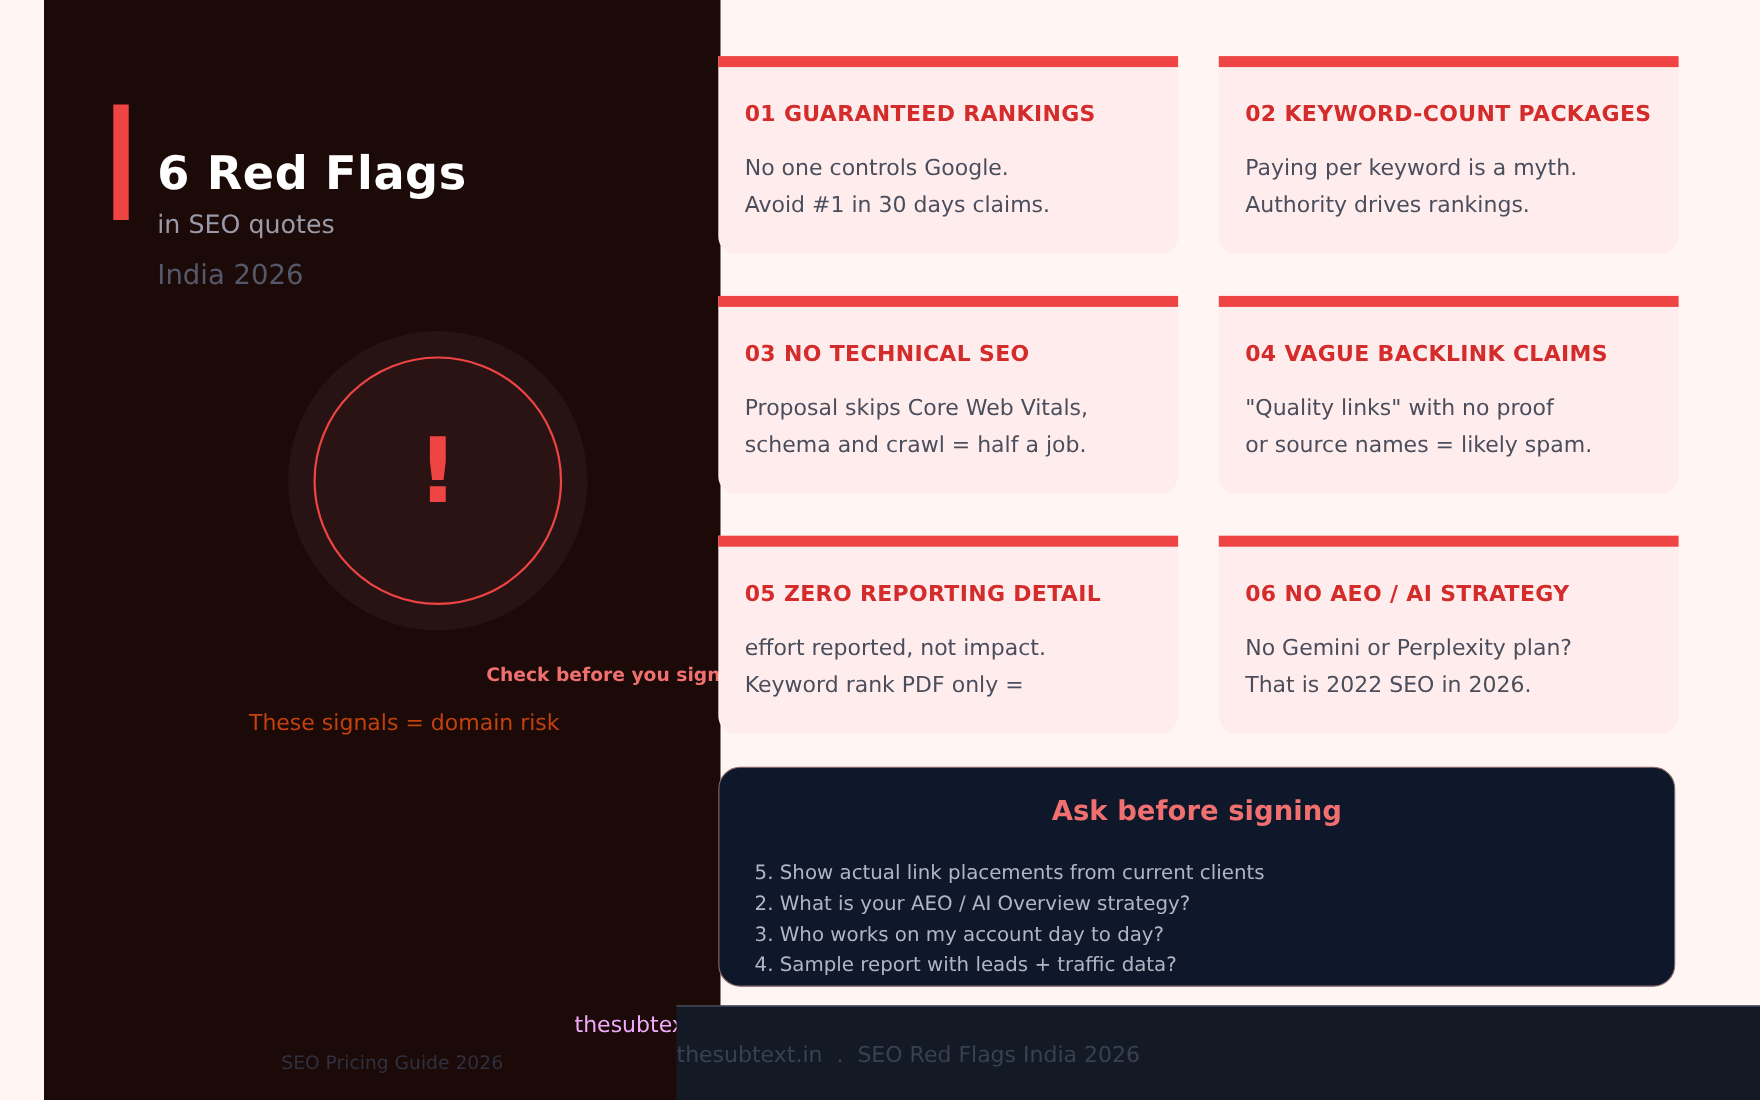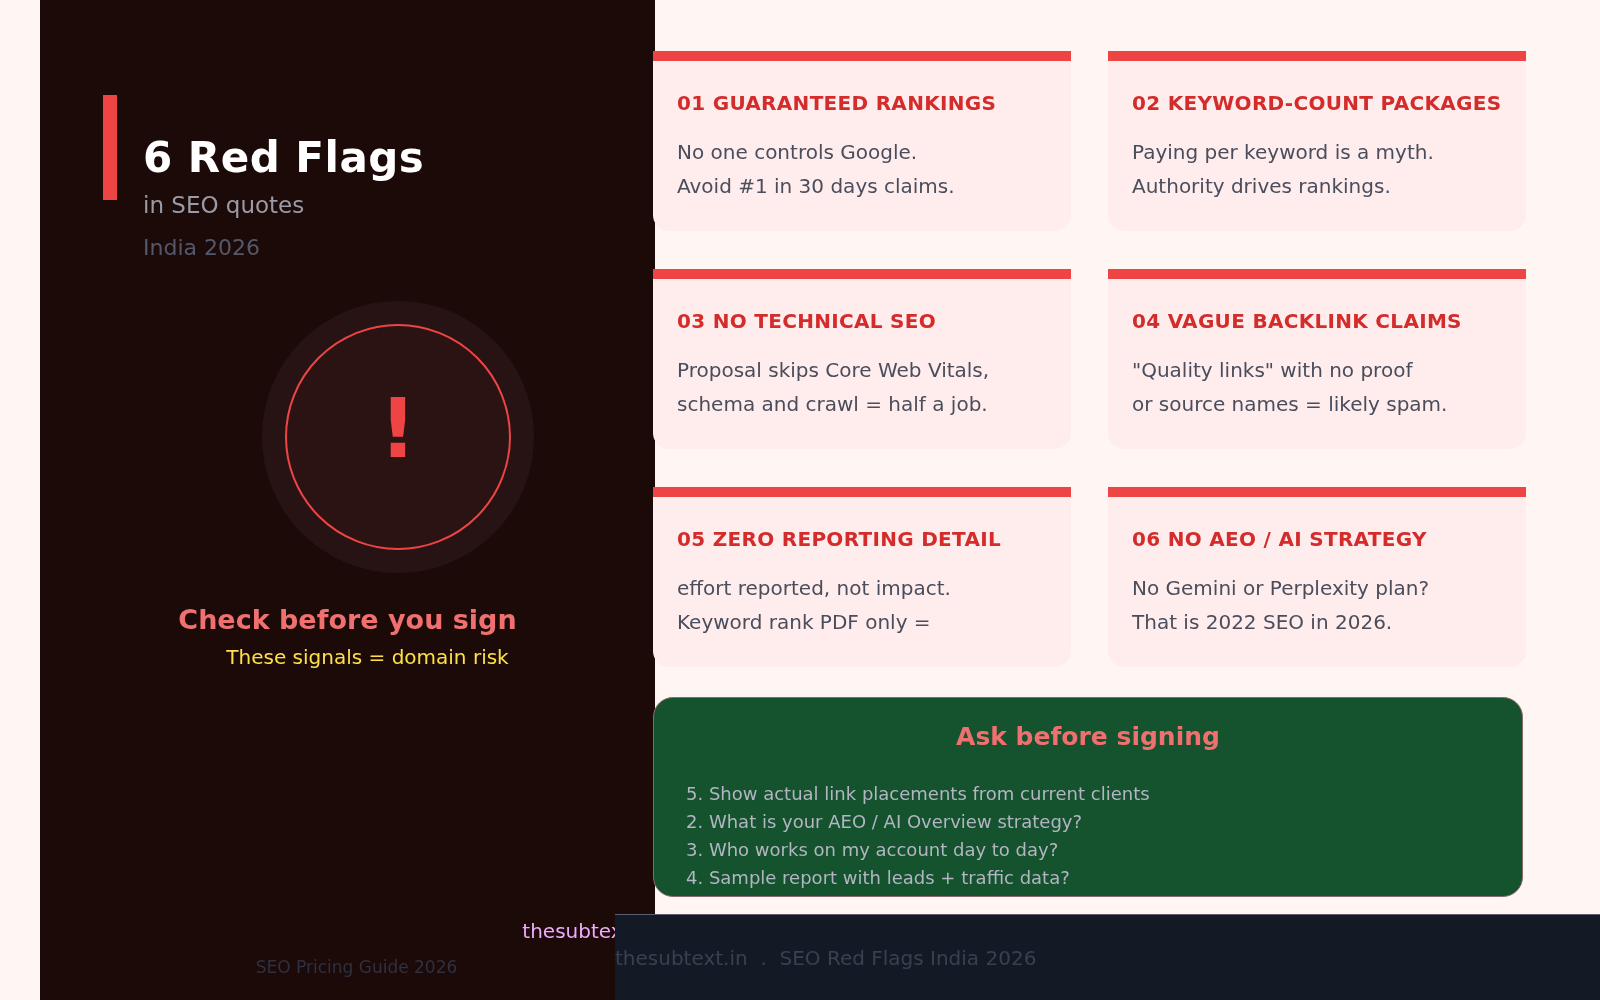--- a/index.html
+++ b/index.html
@@ -23,43 +23,43 @@
     .title {
       position: absolute; left: 103px; top: 133px;
       font-size: 42px; font-weight: bold; color: #ffffff; letter-spacing: 0.5px;
     }
     .subtitle {
       position: absolute; left: 103px; top: 192px;
       font-size: 23px; color: #9a9aa8;
     }
     .year {
       position: absolute; left: 103px; top: 235px;
-      font-size: 22px; color: #55586a;
+      font-size: 25px; color: #55586a;
     }
     .alert-glow {
       position: absolute; left: 222px; top: 301px; width: 272px; height: 272px;
       border-radius: 50%; background: #281314;
     }
     .alert-ring {
       position: absolute; left: 245px; top: 324px; width: 226px; height: 226px;
       border-radius: 50%; border: 2.5px solid #ef4444; background: #2b1314;
     }
     .alert-mark {
       position: absolute; left: 245px; top: 324px; width: 226px; height: 226px;
       display: flex; align-items: center; justify-content: center;
       color: #ef4444; font-size: 82px; font-weight: bold; line-height: 1;
       padding-bottom: 16px;
     }
     .check-title {
-      position: absolute; left: 0; width: 615px; top: 604px; text-align: center;
-      font-size: 27px; font-weight: bold; color: #f07070;
+      position: absolute; left: 0; width: 615px; top: 604px; text-align: right;
+      font-size: 17px; font-weight: bold; color: #f07070;
     }
     .check-sub {
       position: absolute; left: 0; width: 615px; top: 645px; text-align: center;
-      font-size: 20px; color: #fde047; padding-left: 40px;
+      font-size: 20px; color: #c2410c; padding-left: 40px;
     }
     .left-foot-1 {
       position: absolute; left: 0; width: 615px; top: 919px; text-align: right;
       font-size: 20px; color: #f0abfc;
     }
     .left-foot-2 {
       position: absolute; left: 0; width: 633px; top: 957px; text-align: center;
       font-size: 17px; color: #2f3040;
     }
 
@@ -82,21 +82,21 @@
     .c1 { left: 653px; top: 51px; }
     .c2 { left: 1108px; top: 51px; }
     .c3 { left: 653px; top: 269px; }
     .c4 { left: 1108px; top: 269px; }
     .c5 { left: 653px; top: 487px; }
     .c6 { left: 1108px; top: 487px; }
 
     
     .ask {
       position: absolute; left: 653px; top: 697px; width: 870px; height: 200px;
-      background: #14532d; border-radius: 20px;
+      background: #0f172a; border-radius: 20px;
       border: 1px solid #8a6a6a;
     }
     .ask-title {
       position: absolute; left: 0; width: 100%; top: 24px; text-align: center;
       font-size: 25px; font-weight: bold; color: #f07070;
     }
     .ask-list {
       position: absolute; left: 32px; top: 82px; list-style: none;
     }
     .ask-list li {

